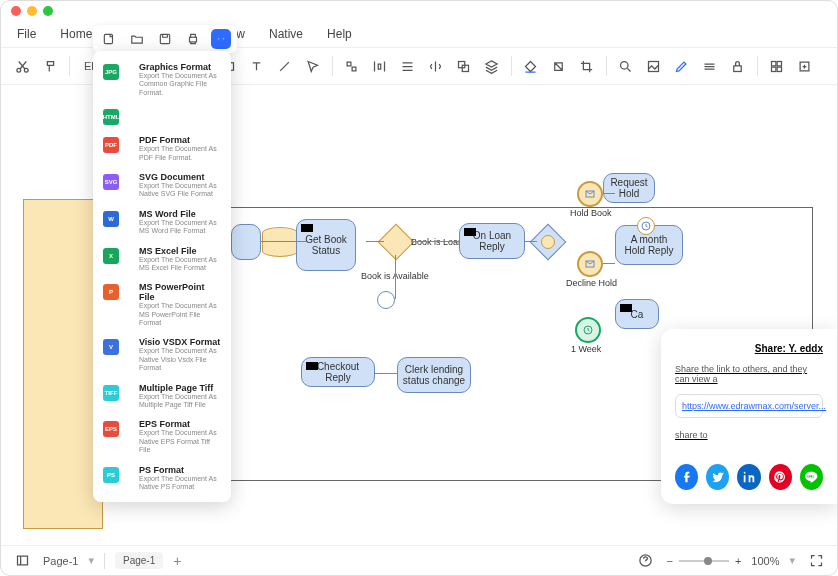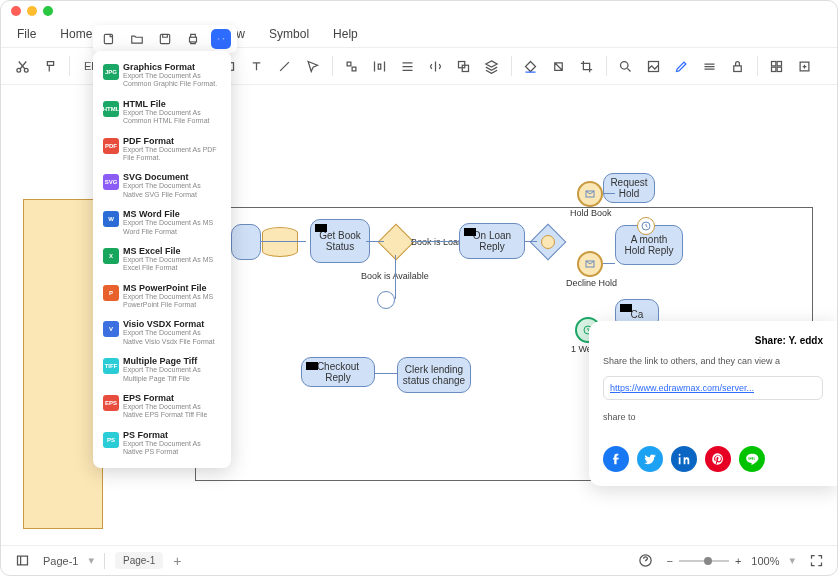--- a/index.html
+++ b/index.html
@@ -30,27 +30,27 @@
 .connector { position: absolute; background: #6a8bbf; }
 .arrow-h { height: 1px; }
 .arrow-v { width: 1px; }
 
 .submenu-bar { position: absolute; left: 92px; top: 24px; display: flex; align-items: center; gap: 8px; background: #fff; padding: 4px 6px; border-radius: 6px; box-shadow: 0 2px 10px rgba(0,0,0,.1); }
 .sm-btn { width: 20px; height: 20px; display: flex; align-items: center; justify-content: center; cursor: pointer; color: #555; }
 .sm-btn svg { width: 14px; height: 14px; }
 .export-btn { background: #2e6cff; border-radius: 5px; color: #fff; padding: 1px 6px; display: flex; align-items: center; gap: 2px; }
 
 .dropdown { position: absolute; left: 92px; top: 50px; width: 138px; background: #fff; border-radius: 8px; box-shadow: 0 4px 20px rgba(0,0,0,.18); padding: 6px 0; z-index: 10; }
-.dd-item { display: flex; align-items: flex-start; gap: 4px; padding: 5px 10px; cursor: pointer; }
+.dd-item { display: flex; align-items: flex-start; gap: 20px; padding: 5px 10px; cursor: pointer; }
 .dd-icon { width: 16px; height: 16px; border-radius: 3px; flex-shrink: 0; display: flex; align-items: center; justify-content: center; font-size: 6px; color: #fff; font-weight: bold; margin-top: 2px; }
 .dd-text { flex: 1; }
 .dd-title { font-size: 9px; font-weight: 600; color: #222; }
 .dd-sub { font-size: 7px; color: #888; line-height: 1.2; }
 
-.share-panel { position: absolute; right: 0; top: 320px; width: 248px; background: #fff; border-radius: 12px 0 0 12px; box-shadow: 0 4px 20px rgba(0,0,0,.15); padding: 14px 14px 14px 14px; z-index: 5; }
+.share-panel { position: absolute; right: 0; top: 328px; width: 176px; background: #fff; border-radius: 12px 0 0 12px; box-shadow: 0 4px 20px rgba(0,0,0,.15); padding: 14px 14px 14px 14px; z-index: 5; text-decoration: underline; }
 .share-title { text-align: right; font-size: 10px; font-weight: 600; margin-bottom: 10px; }
 .share-desc { font-size: 9px; color: #555; margin-bottom: 10px; }
 .share-link { border: 1px solid #ddd; border-radius: 6px; padding: 6px; font-size: 9px; color: #2e6cff; text-decoration: underline; margin-bottom: 12px; }
 .share-to-label { font-size: 9px; color: #555; margin-bottom: 24px; }
 .social-row { display: flex; gap: 8px; }
 .social { width: 26px; height: 26px; border-radius: 50%; display: flex; align-items: center; justify-content: center; color: #fff; cursor: pointer; }
 .social svg { width: 14px; height: 14px; fill: #fff; }
 
 .statusbar { position: absolute; bottom: 0; left: 0; right: 0; height: 30px; border-top: 1px solid #eee; display: flex; align-items: center; padding: 0 10px; font-size: 11px; color: #555; }
 .statusbar .left { display: flex; align-items: center; gap: 10px; }
@@ -66,21 +66,21 @@
 <div class="titlebar">
   <div class="traffic red"></div>
   <div class="traffic yellow"></div>
   <div class="traffic green"></div>
 </div>
 
 <div class="menubar">
   <span>File</span>
   <span>Home</span>
   <span style="margin-left:120px">w</span>
-  <span>Symbol</span>
+  <span>Native</span>
   <span>Help</span>
 </div>
 
 <div class="submenu-bar">
   <div class="sm-btn">
       <svg viewBox="0 0 24 24" fill="none" stroke="currentColor" stroke-width="2">
         <rect x="4" y="4" width="14" height="16" rx="2"></rect>
         <path d="M14 4v4h4"></path>
       </svg>
     </div>
@@ -259,21 +259,21 @@
     </div>
 </div>
 
 <div class="canvas">
   <div class="swimlane"></div>
   <div class="diagram">
     <div class="frame"></div>
 
     <div class="node" style="left:120px;top:131px;width:30px;height:36px"></div>
     <div class="cylinder" style="left:151px;top:134px"></div>
-    <div class="node" style="left:199px;top:126px;width:60px;height:44px">
+    <div class="node" style="left:185px;top:126px;width:60px;height:52px">
         <div class="badge"></div>
         <span>Get Book Status</span>
       </div>
     <div class="diamond" style="left:272px;top:136px"></div>
     <div class="label-txt" style="left:300px;top:144px">Book is Loan</div>
     <div class="label-txt" style="left:250px;top:178px">Book is Available</div>
 
     <div class="node" style="left:348px;top:130px;width:66px;height:36px">
         <div class="badge"></div>
         <span>On Loan Reply</span>
@@ -347,24 +347,20 @@
 <div class="dropdown" id="export-dd">
     <div class="dd-item">
       <div class="dd-icon" style="background: rgb(27, 168, 102);">JPG</div>
       <div class="dd-text">
         <div class="dd-title">Graphics Format</div>
         <div class="dd-sub">Export The Document As Common Graphic File Format.</div>
       </div>
     </div>
     <div class="dd-item">
       <div class="dd-icon" style="background: rgb(27, 168, 102);">HTML</div>
-      <div class="dd-text">
-        <div class="dd-title">HTML File</div>
-        <div class="dd-sub">Export The Document As Common HTML File Format</div>
-      </div>
     </div>
     <div class="dd-item">
       <div class="dd-icon" style="background: rgb(231, 76, 60);">PDF</div>
       <div class="dd-text">
         <div class="dd-title">PDF Format</div>
         <div class="dd-sub">Export The Document As PDF File Format.</div>
       </div>
     </div>
     <div class="dd-item">
       <div class="dd-icon" style="background: rgb(139, 92, 246);">SVG</div>

